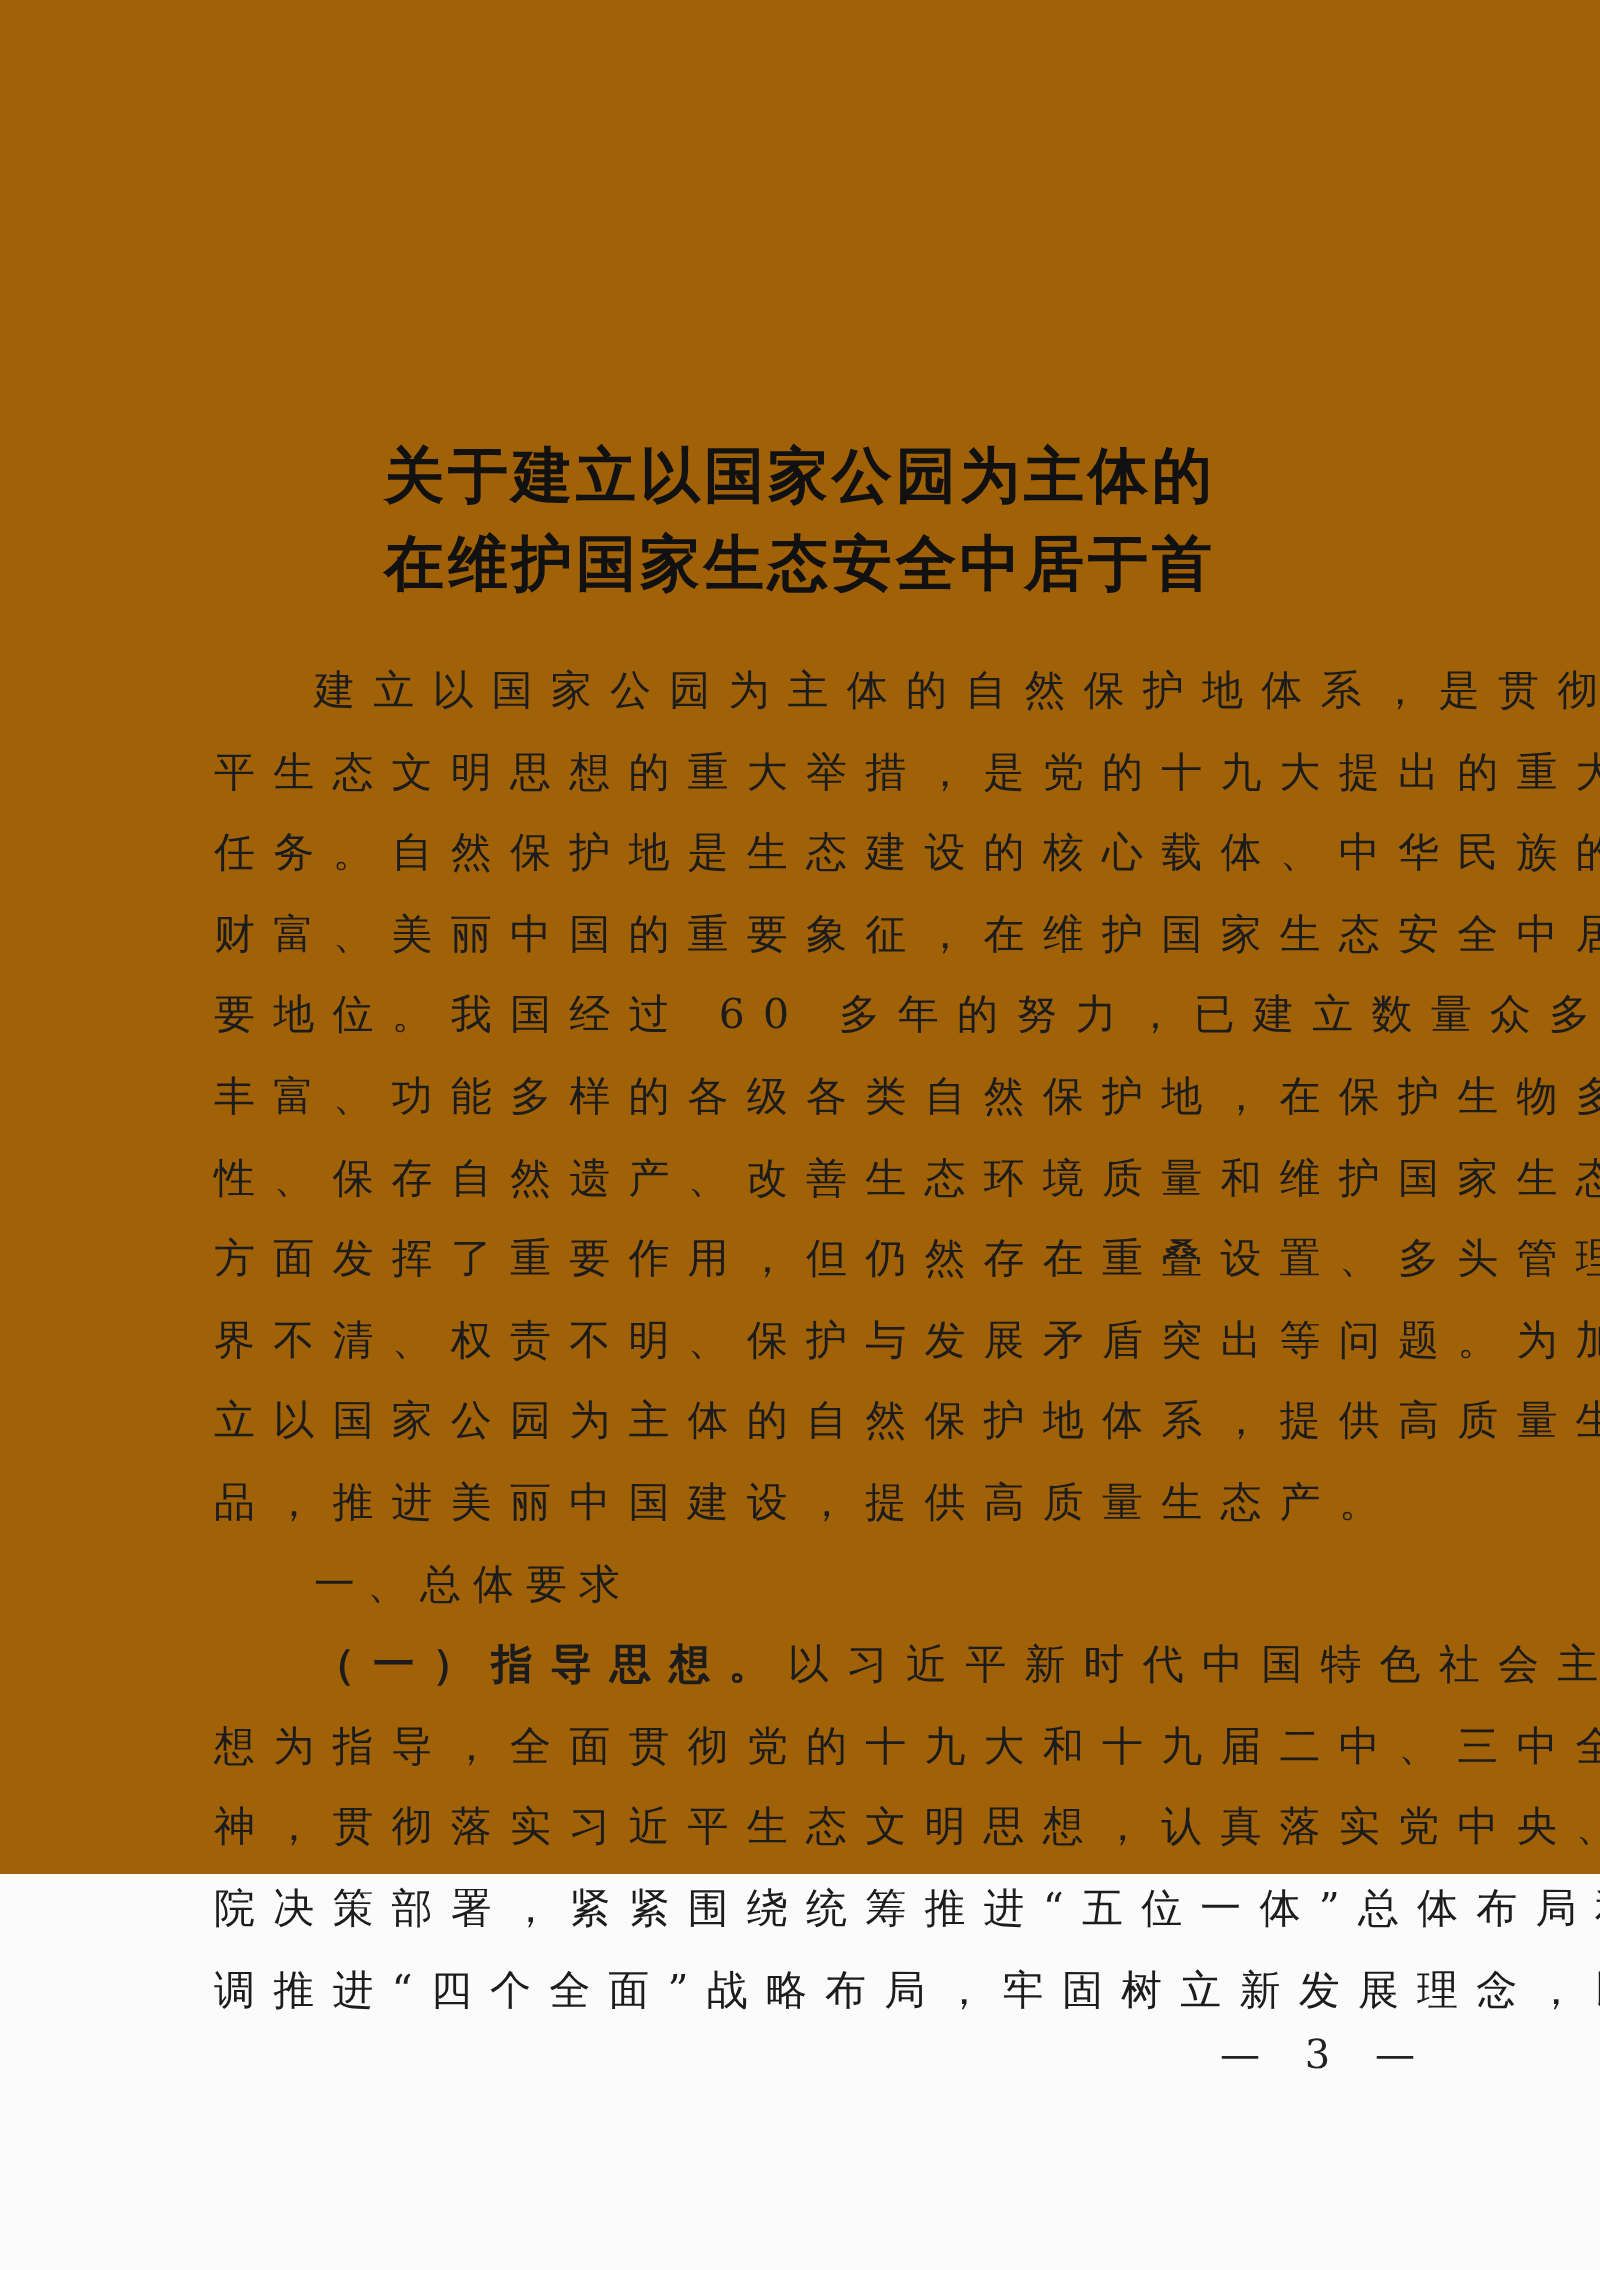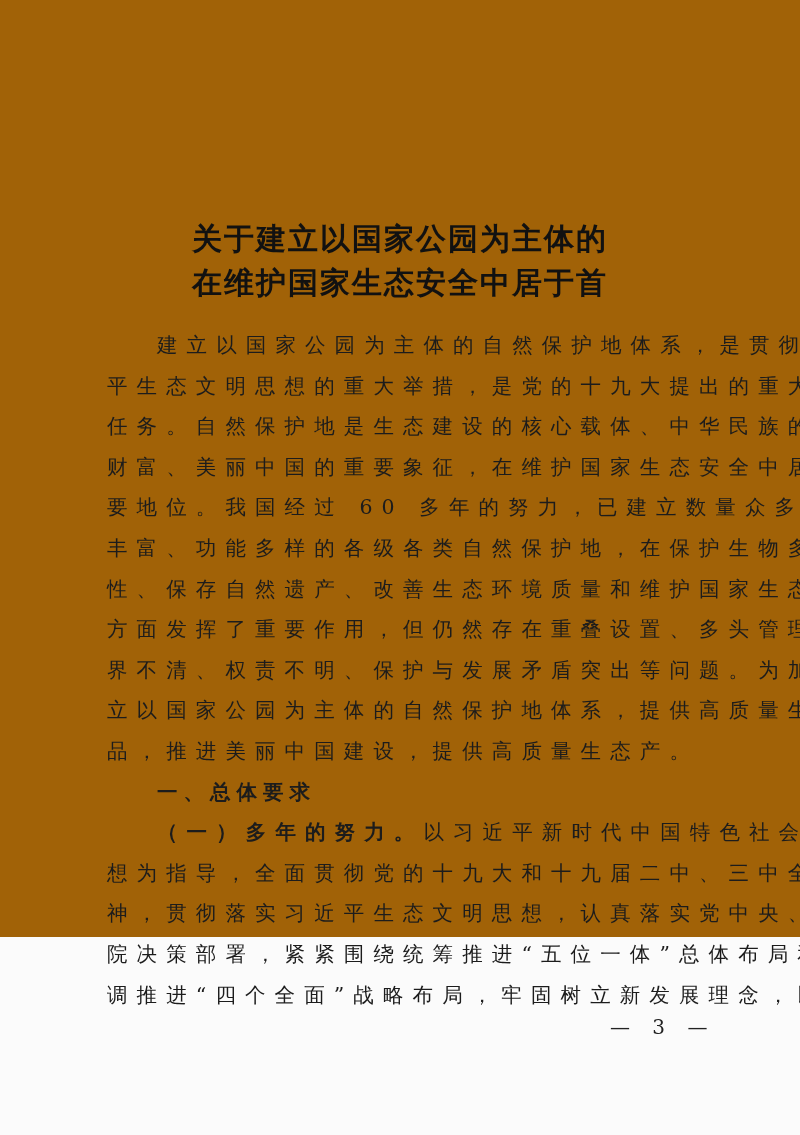--- a/index.html
+++ b/index.html
@@ -46,21 +46,21 @@
       height: 40.6px;
       line-height: 40.6px;
       font-size: 20.5px;
       letter-spacing: 9.1px;
       white-space: nowrap;
       color: #1c1c1c;
     }
     .indent { padding-left: 50px; }
     .heading {
       font-family: "DejaVu Sans", "Liberation Sans", sans-serif;
-      font-weight: bold;
+      font-weight: normal;
       letter-spacing: 6px;
     }
     .bold-run {
       font-family: "DejaVu Sans", "Liberation Sans", sans-serif;
       font-weight: bold;
     }
     .page-number {
       position: absolute;
       left: 610px;
       top: 1015px;
@@ -86,21 +86,21 @@
     <div class="line">丰富、功能多样的各级各类自然保护地，在保护生物多样</div>
     <div class="line">性、保存自然遗产、改善生态环境质量和维护国家生态安全</div>
     <div class="line">方面发挥了重要作用，但仍然存在重叠设置、多头管理、边</div>
     <div class="line">界不清、权责不明、保护与发展矛盾突出等问题。为加快建</div>
     <div class="line">立以国家公园为主体的自然保护地体系，提供高质量生态产</div>
     <div class="line">品，推进美丽中国建设，提供高质量生态产。</div>
 
     <div class="line indent heading">一、总体要求</div>
 
     <div class="line indent">
-      <span class="bold-run">（一）多年的努力。</span><span>以习近平新时代中国特色社会主义思</span>
+      <span class="bold-run">（一）指导思想。</span><span>以习近平新时代中国特色社会主义思</span>
     </div>
     <div class="line">想为指导，全面贯彻党的十九大和十九届二中、三中全会精</div>
     <div class="line">神，贯彻落实习近平生态文明思想，认真落实党中央、国务</div>
     <div class="line">院决策部署，紧紧围绕统筹推进“五位一体”总体布局和协</div>
     <div class="line">调推进“四个全面”战略布局，牢固树立新发展理念，以保</div>
   </div>
 
   <div class="page-number">— 3 —</div>
 </div>
 

